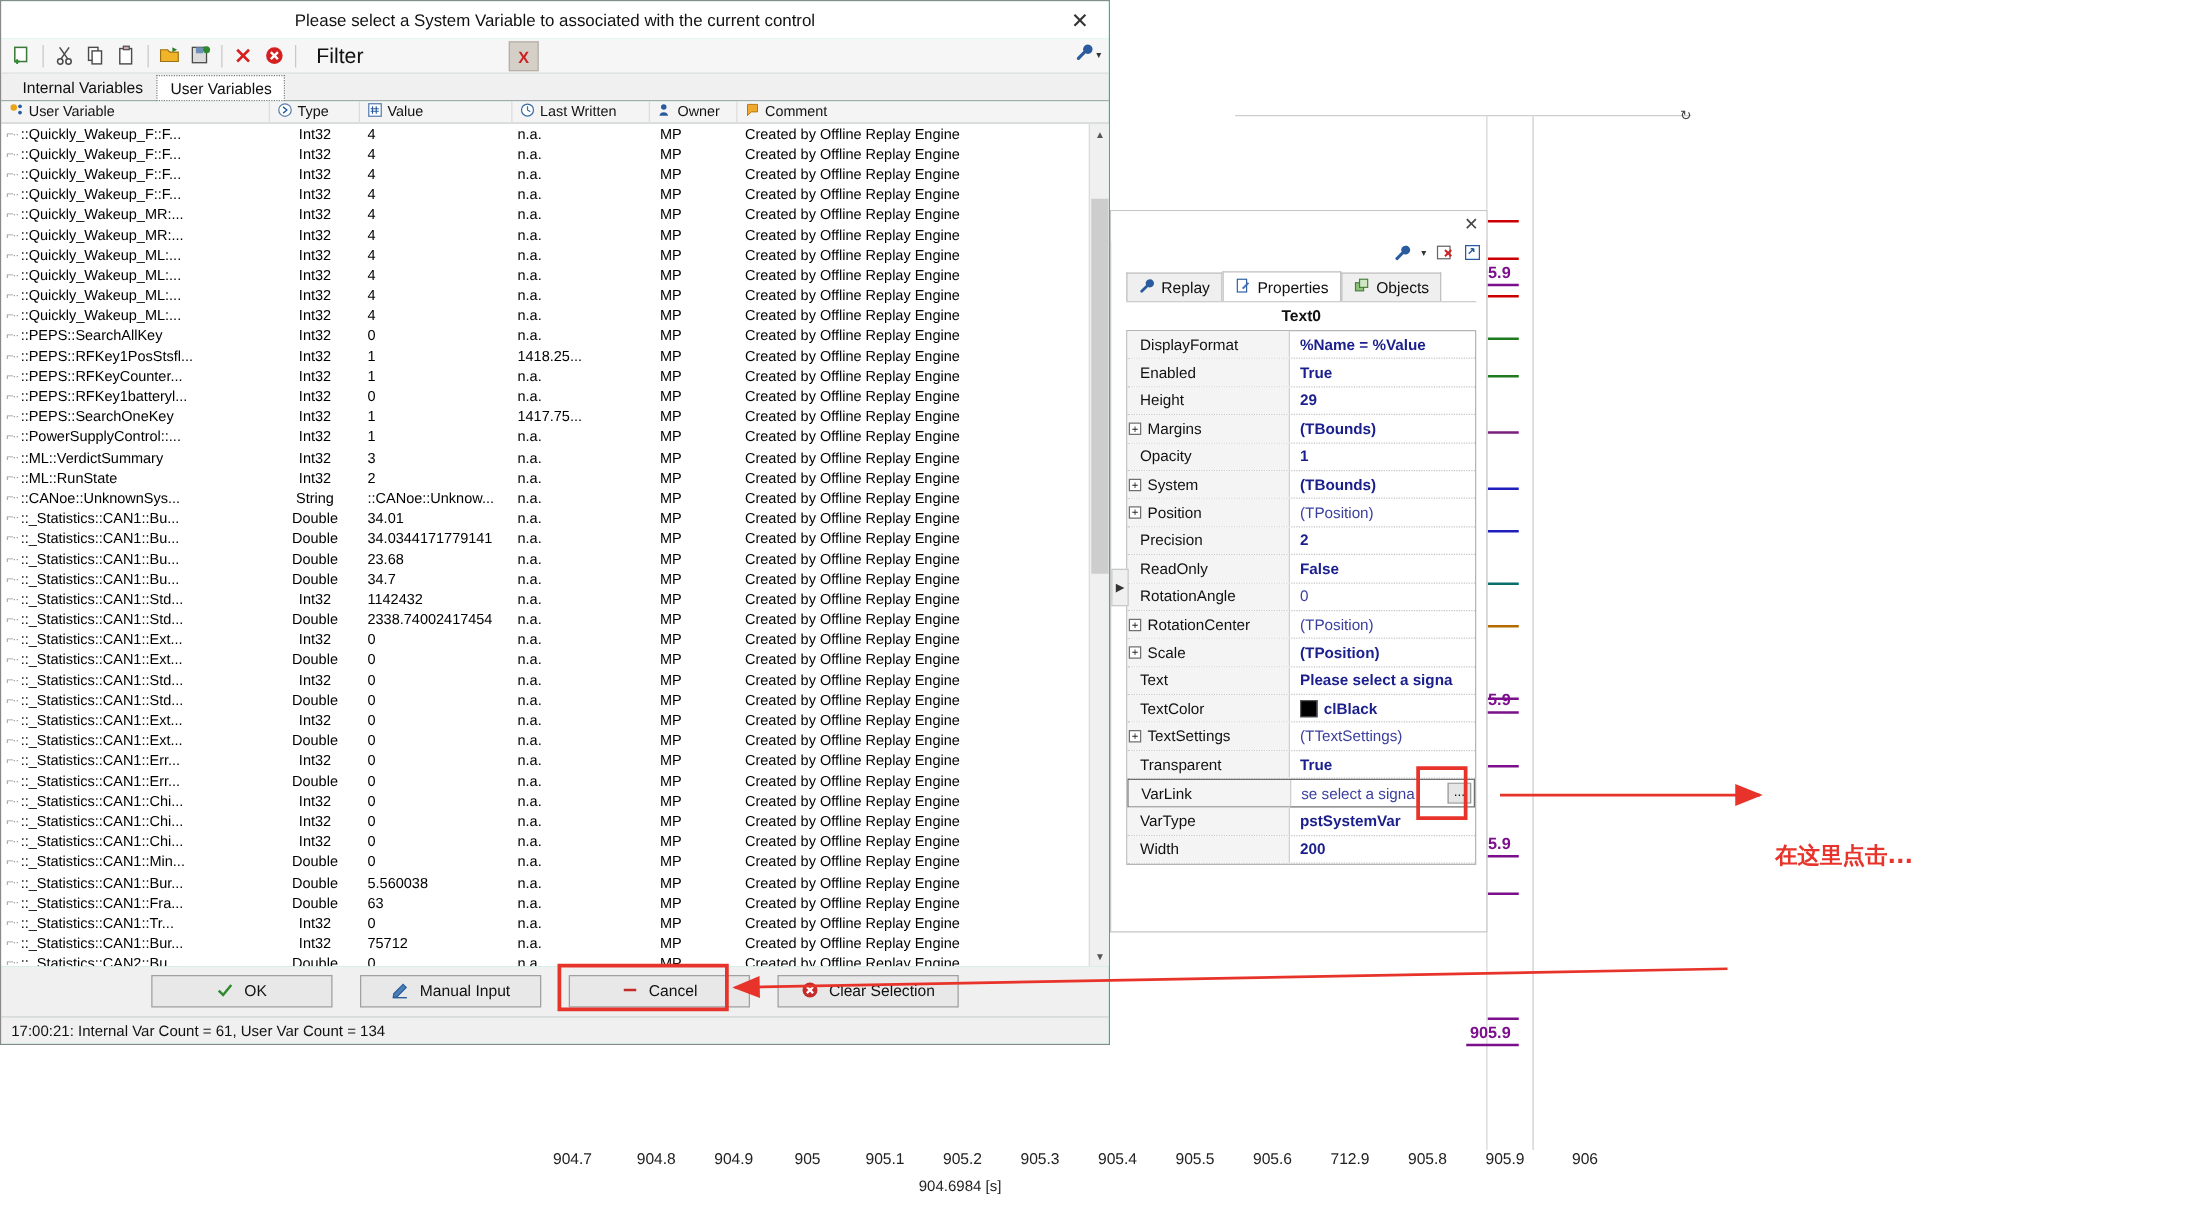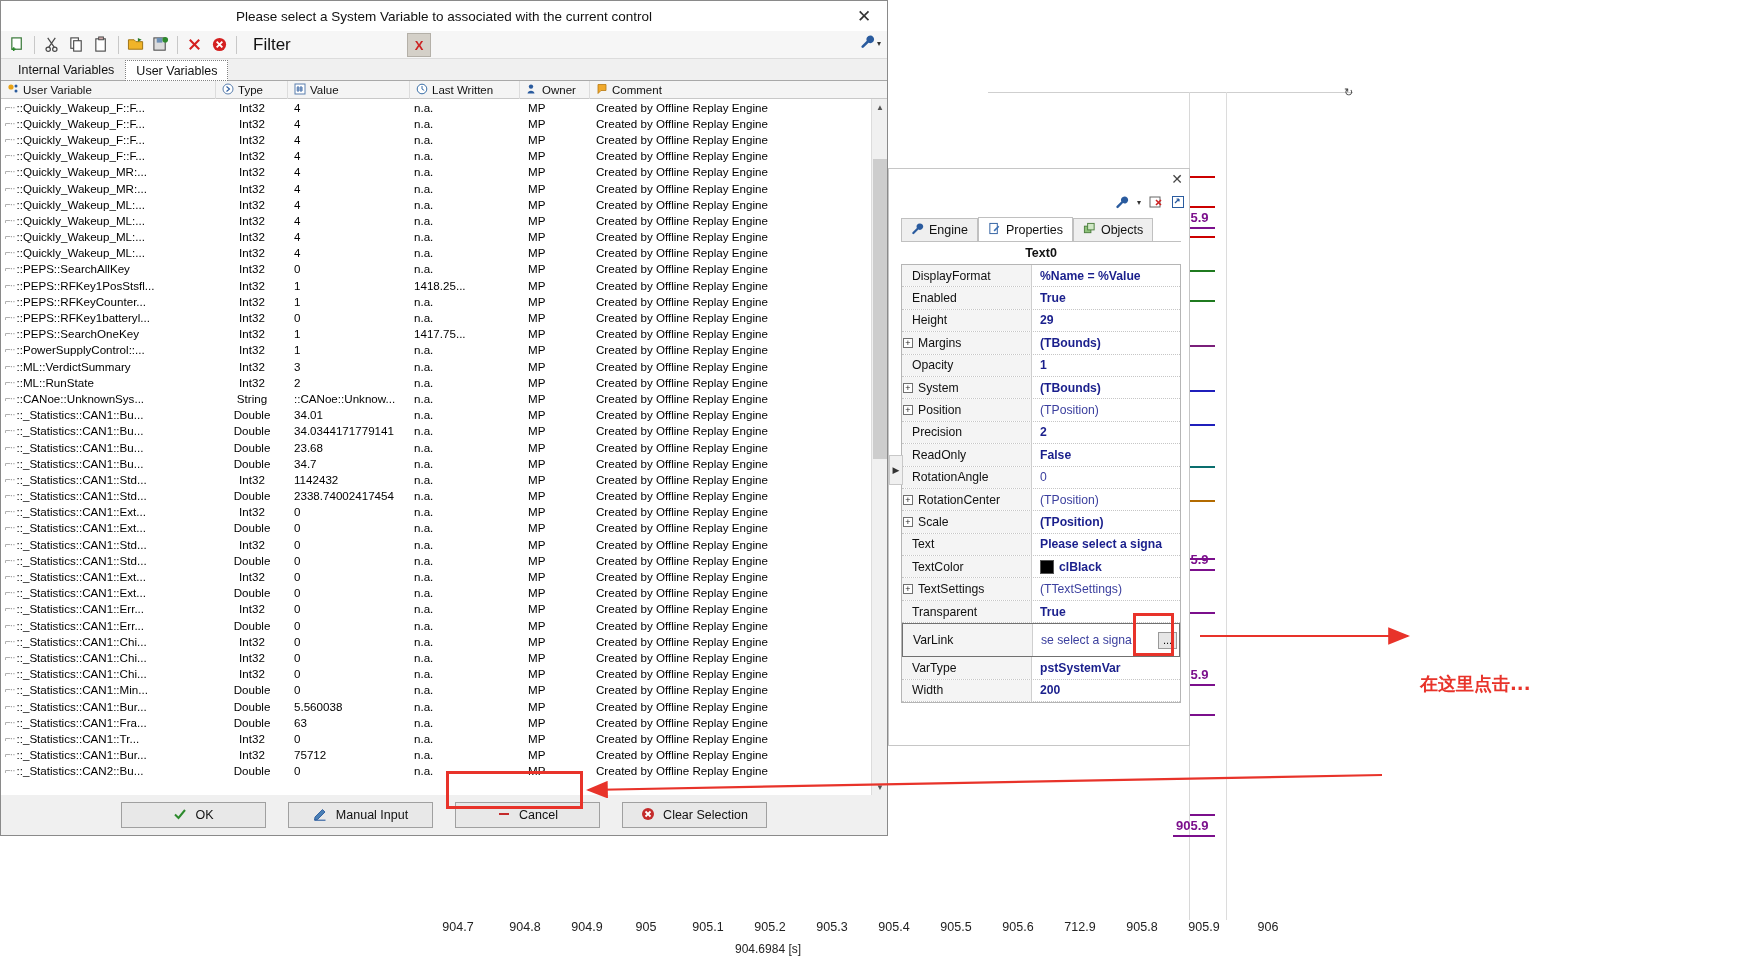--- a/index.html
+++ b/index.html
@@ -188,21 +188,21 @@
   }
   .props-name {
     height:22px; display:flex; align-items:center; justify-content:center;
     font-size:12.5px; font-weight:bold; color:#111; background:#ffffff;
   }
   .pgrid-inner { border:1px solid #b5b5b5; }
   .prow {
     height:22.4px; display:flex; align-items:center;
     border-bottom:1px dotted #c6c6c6; font-size:12.2px;
   }
-  .prow.sel { border:1px solid #707070; height:34px;justify-content:space-between; }
+  .prow.sel { border:1px solid #707070; height:23px;justify-content:space-between; }
   .pkey {
     width:130px; padding-left:10px; display:flex; align-items:center; gap:4px;
     color:#111; background:#f4f4f4; height:100%; border-right:1px solid #cfcfcf;
     overflow:hidden; white-space:nowrap;
   }
   .pkey .exp {
     width:10px; height:10px; border:1px solid #707070; font-size:9px; line-height:8px;
     text-align:center; color:#222; background:#fff; flex:0 0 auto; margin-left:-9px;
     margin-right:1px; cursor:pointer;
   }
@@ -326,21 +326,21 @@
       </span>
     </div>
 
     <div class="props-tabs">
       <div class="ptab">
         <span>
           <svg width="13" height="13" viewBox="0 0 14 14">
               <path d="M9.5 1.5a3.5 3.5 0 0 0-3.2 4.9L1.7 11a1.2 1.2 0 1 0 1.7 1.7l4.6-4.6A3.5 3.5 0 1 0 9.5 1.5z" fill="#2a5b9e"></path>
             </svg>
         </span>
-        <span>Engine</span>
+        <span>Replay</span>
       </div>
       <div class="ptab active">
         <span>
           <svg width="13" height="13" viewBox="0 0 14 14">
               <rect x="2" y="1.5" width="8" height="11" fill="#fff" stroke="#2a5b9e"></rect>
               <path d="M6 9 L11 4 l1.2 1.2 L7.2 10.2 z" fill="#3a6fb5"></path>
             </svg>
         </span>
         <span>Properties</span>
       </div>
@@ -1168,20 +1168,21 @@
         <span>
           <svg width="14" height="14" viewBox="0 0 14 14">
               <circle cx="7" cy="7" r="6" fill="#c42b2b"></circle>
               <path d="M4.5 4.5 L9.5 9.5 M9.5 4.5 L4.5 9.5" stroke="#fff" stroke-width="1.8"></path>
             </svg>
         </span>
         <span>Clear Selection</span>
       </div>
     </div>
 
+    <div class="statusbar">17:00:21: Internal Var Count = 61, User Var Count = 134</div>
   </div>
 
   <div class="hl-manual"></div>
 
   <svg class="arrows" width="1751" height="968">
     <defs>
       <marker id="ah" markerWidth="10" markerHeight="8" refX="9" refY="4" orient="auto">
         <polygon points="0 0, 10 4, 0 8" fill="#e8332a"></polygon>
       </marker>
     </defs>

